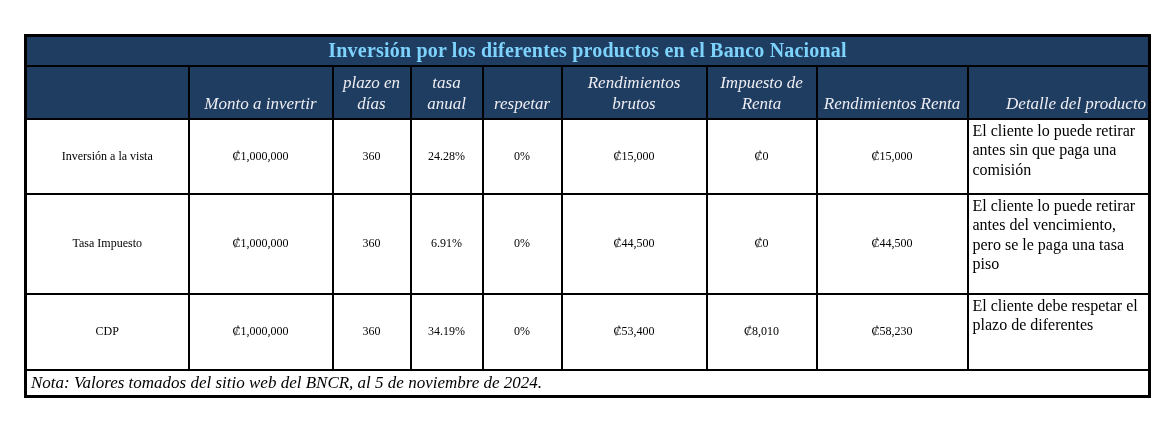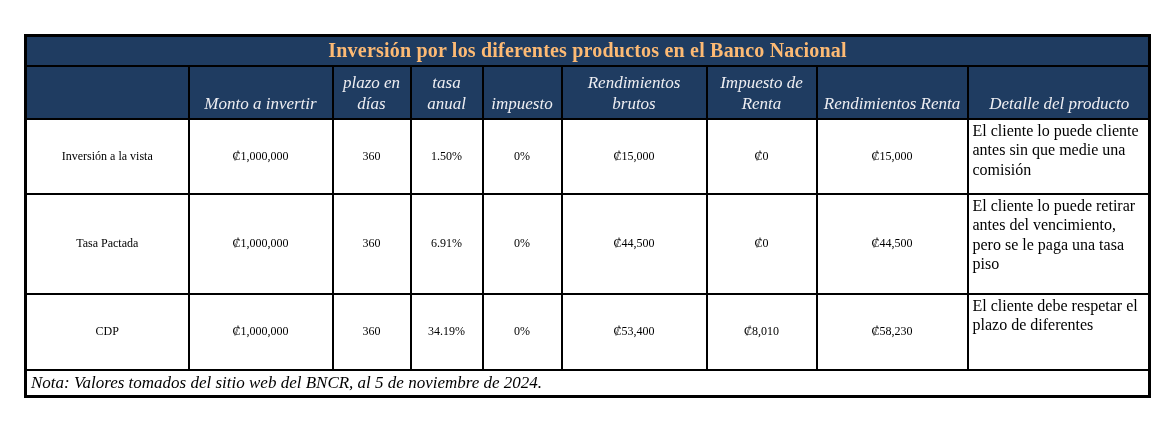--- a/index.html
+++ b/index.html
@@ -43,41 +43,41 @@
   col.c3 { width: 72px; }
   col.c4 { width: 79px; }
   col.c5 { width: 145px; }
   col.c6 { width: 110px; }
   col.c7 { width: 151px; }
   col.c8 { width: 182px; }
 
   tr.title-row th {
     height: 30px;
     background: #1f3c61;
-    color: #fdba74;
+    color: #7dd3fc;
     font-weight: bold;
     font-style: normal;
     font-size: 20px;
     text-align: center;
     vertical-align: middle;
     letter-spacing: 0.2px;
   }
   tr.header-row th {
     height: 53px;
     background: #1f3c61;
     color: #eeeef2;
     font-weight: normal;
     font-style: italic;
     font-size: 17px;
     vertical-align: bottom;
     line-height: 1.25;
     padding-bottom: 3px;
   }
   tr.header-row th.detail-hdr {
-    text-align: center;
+    text-align: right;
     padding-left: 4px;
   }
   tbody td {
     font-size: 12px;
     text-align: center;
     vertical-align: middle;
     background: #ffffff;
   }
   tr.row-1 { height: 75px; }
   tr.row-2 { height: 100px; }
@@ -117,41 +117,41 @@
       </colgroup>
       <thead>
         <tr class="title-row">
           <th colspan="9">Inversión por los diferentes productos en el Banco Nacional</th>
         </tr>
         <tr class="header-row">
           <th></th>
           <th>Monto a invertir</th>
           <th>plazo en días</th>
           <th>tasa anual</th>
-          <th>impuesto</th>
+          <th>respetar</th>
           <th>Rendimientos brutos</th>
           <th>Impuesto de Renta</th>
           <th>Rendimientos Renta</th>
           <th class="detail-hdr">Detalle del producto</th>
         </tr>
       </thead>
       <tbody>
         <tr class="row-1">
           <td>Inversión a la vista</td>
           <td>₡1,000,000</td>
           <td>360</td>
-          <td>1.50%</td>
+          <td>24.28%</td>
           <td>0%</td>
           <td>₡15,000</td>
           <td>₡0</td>
           <td>₡15,000</td>
-          <td class="detail-cell">El cliente lo puede cliente antes sin que medie una comisión</td>
+          <td class="detail-cell">El cliente lo puede retirar antes sin que paga una comisión</td>
         </tr>
         <tr class="row-2">
-          <td>Tasa Pactada</td>
+          <td>Tasa Impuesto</td>
           <td>₡1,000,000</td>
           <td>360</td>
           <td>6.91%</td>
           <td>0%</td>
           <td>₡44,500</td>
           <td>₡0</td>
           <td>₡44,500</td>
           <td class="detail-cell">El cliente lo puede retirar antes del vencimiento, pero se le paga una tasa piso</td>
         </tr>
         <tr class="row-3">

